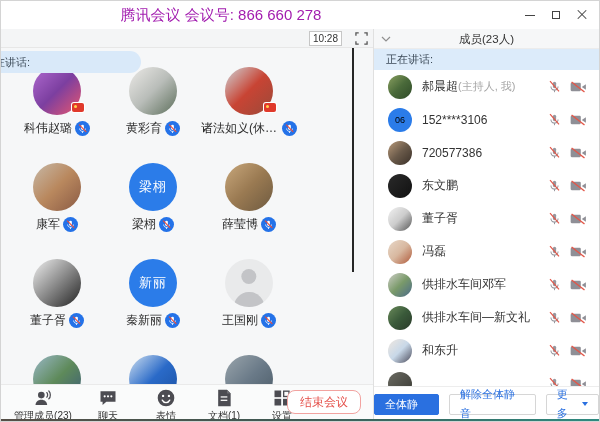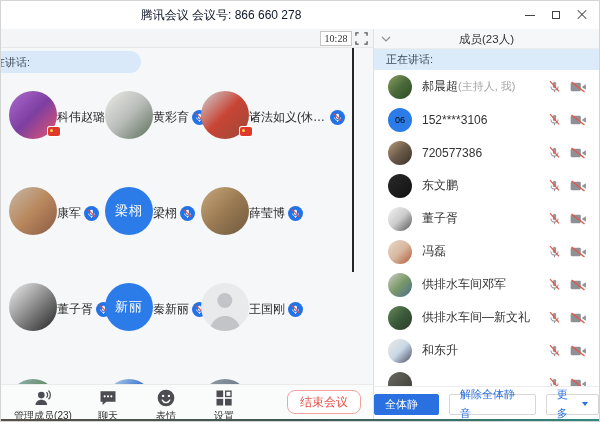--- a/index.html
+++ b/index.html
@@ -2,47 +2,47 @@
 <html><head>
 <meta charset="utf-8">
 <style>
   * { margin:0; padding:0; box-sizing:border-box; }
   html,body { background:#e9e9e9; }
   body { font-family:"Liberation Sans","DejaVu Sans",sans-serif; }
   .window { position:relative; width:600px; height:422px; background:#fff; border:1px solid #d4d4d4; overflow:hidden; }
 
   
   .titlebar { position:absolute; left:0; top:0; right:0; height:28px; background:#fff; }
-  .titlebar .title { position:absolute; left:0; top:0; width:440px; height:28px; line-height:28px; text-align:center; font-size:12px; color:#0f172a; white-space:nowrap; }
+  .titlebar .title { position:absolute; left:0; top:0; width:440px; height:28px; line-height:28px; text-align:center; font-size:15px; color:#a21caf; white-space:nowrap; }
   .win-controls { position:absolute; right:4px; top:0; height:28px; display:flex; align-items:center; }
   .win-btn { width:26px; height:22px; display:flex; align-items:center; justify-content:center; cursor:default; }
   .win-btn .bar { width:10px; height:1px; background:#444; }
   .win-btn .box { width:8px; height:8px; border:1px solid #444; }
   .win-btn .x { position:relative; width:10px; height:10px; }
   .win-btn .x::before,.win-btn .x::after { content:''; position:absolute; left:-1px; top:4px; width:12px; height:1px; background:#444; }
   .win-btn .x::before { transform:rotate(45deg); } .win-btn .x::after { transform:rotate(-45deg); }
 
   
   .main { position:absolute; left:0; top:28px; right:0; bottom:0; }
   .stage { position:absolute; left:0; top:0; width:372px; height:100%; background:#f6f7f8; overflow:hidden; }
   .panel { position:absolute; left:372px; top:0; right:0; height:100%; background:#fff; border-left:1px solid #e0e0e0; }
 
   
-  .stage-topbar { position:absolute; left:0; top:0; right:0; height:19px; background:#f4f5f6; border-bottom:1px solid #e7e7e7; display:flex; justify-content:flex-end; align-items:center; gap:3px; padding-right:5px;font-family:Liberation Serif, serif; }
+  .stage-topbar { position:absolute; left:0; top:0; right:0; height:19px; background:#f4f5f6; border-bottom:1px solid #e7e7e7; display:flex; justify-content:flex-end; align-items:center; gap:13px; padding-right:5px; }
   .timer-box { min-width:32px; height:15px; line-height:14px; text-align:center; background:#fff; border:1px solid #c6c6c6; font-size:10px; color:#333; padding:0 3px; }
   .fs-icon { width:13px; height:13px; display:block; cursor:pointer; }
 
   .scroll-thumb { position:absolute; left:351px; top:19px; width:2px; height:224px; background:#262626; z-index:3; }
 
   
   .speak-banner-left { position:absolute; left:-72px; top:22px; width:212px; height:22px; background:#d9e9f9; border-radius:11px; line-height:22px; font-size:11px; color:#3c4a58; padding-left:54px; z-index:2; white-space:nowrap; }
 
   
   .grid { position:absolute; left:8px; top:38px; width:288px; display:grid; grid-template-columns:repeat(3,96px); grid-auto-rows:96px; z-index:1; }
-  .cell { display:flex; flex-direction:row; align-items:center; }
+  .cell { display:flex; flex-direction:column; align-items:center; }
   .avatar { position:relative; width:48px; height:48px; border-radius:50%; background:#ddd; flex:none; display:flex; align-items:center; justify-content:center; overflow:visible; }
   .avatar .av-text { color:#fff; font-size:13px; letter-spacing:1px; }
   .avatar .sil { display:none; }
   .avatar.default { background:#e9eaeb; }
   .avatar.default .sil { display:block; position:absolute; inset:0; border-radius:50%; overflow:hidden; }
   .avatar.default .sil::before { content:''; position:absolute; left:50%; top:20%; width:32%; height:32%; transform:translateX(-50%); border-radius:50%; background:#c3c4c7; }
   .avatar.default .sil::after { content:''; position:absolute; left:50%; bottom:-2%; width:64%; height:34%; transform:translateX(-50%); border-radius:50% 50% 0 0 / 100% 100% 0 0; background:#c3c4c7; }
   .flag { position:absolute; right:-3px; bottom:3px; width:12px; height:9px; background:#e0392b; border-radius:2px; box-shadow:0 0 0 1px #fff; }
   .flag::before { content:''; position:absolute; left:2px; top:1.5px; width:3px; height:3px; background:#ffd34d; border-radius:50%; }
   .nameline { display:flex; align-items:center; gap:3px; margin-top:5px; max-width:96px; }
@@ -330,20 +330,29 @@
           <svg viewBox="0 0 24 24">
               <circle cx="12" cy="12" r="10" fill="#4c4c52"></circle>
               <circle cx="8.5" cy="9.5" r="1.4" fill="#fff"></circle>
               <circle cx="15.5" cy="9.5" r="1.4" fill="#fff"></circle>
               <path d="M7.5 14.5c1 2 2.7 3 4.5 3s3.5-1 4.5-3" stroke="#fff" fill="none" stroke-width="1.6" stroke-linecap="round"></path>
             </svg>
           <span class="tlabel">表情</span>
         </div>
         <div class="tool">
           <svg viewBox="0 0 24 24">
+              <path d="M5 2h10.5L20 6.5V22H5z" fill="#4c4c52"></path>
+              <path d="M15.5 2v4.5H20" fill="#6c6c72"></path>
+              <rect x="8" y="10" width="8" height="1.5" fill="#fff"></rect>
+              <rect x="8" y="14" width="8" height="1.5" fill="#fff"></rect>
+            </svg>
+          <span class="tlabel">文档(1)</span>
+        </div>
+        <div class="tool">
+          <svg viewBox="0 0 24 24">
               <rect x="3" y="3" width="8" height="8" fill="#4c4c52"></rect>
               <rect x="14" y="3.8" width="6.4" height="6.4" fill="none" stroke="#4c4c52" stroke-width="1.6"></rect>
               <rect x="3" y="13" width="8" height="8" fill="#4c4c52"></rect>
               <rect x="13.2" y="13" width="8" height="8" fill="#4c4c52"></rect>
             </svg>
           <span class="tlabel">设置</span>
         </div>
         <div class="end-btn">结束会议</div>
       </div>
     </div>

